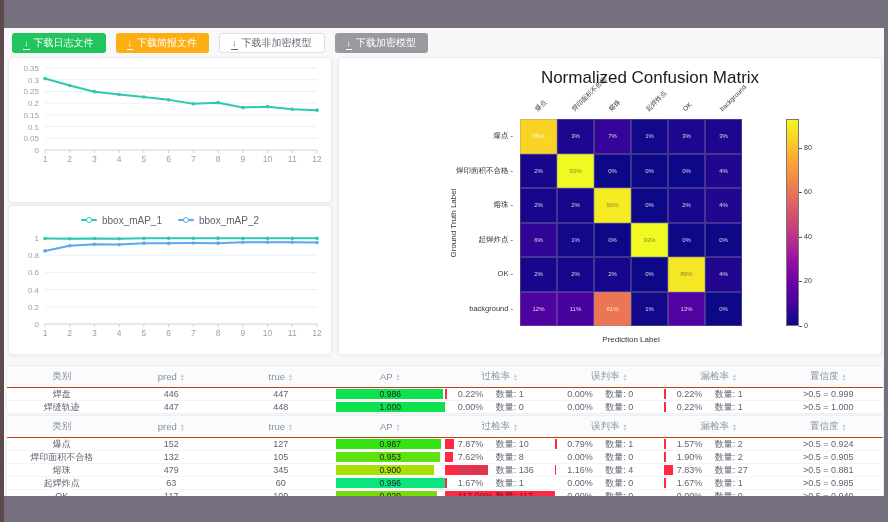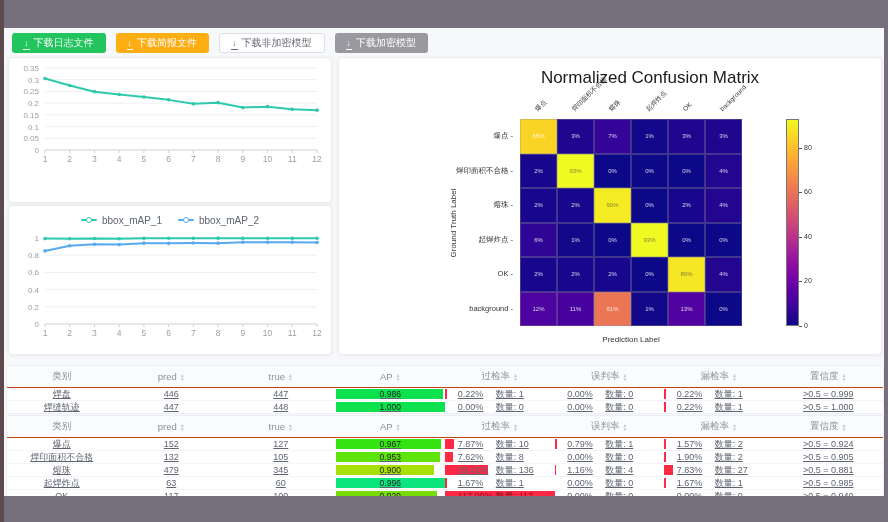--- a/index.html
+++ b/index.html
@@ -44,21 +44,21 @@
   .cb-tickline{position:absolute;width:3px;height:1px;background:#555;}
 
   
   .dtable{position:absolute;left:2px;width:876px;background:#fff;border:1px solid #ebeef5;border-radius:2px;}
   .t-head{display:flex;height:21px;background:#fafbfc;border-bottom:1px solid #c2410c;}
   .th{flex:1;display:flex;align-items:center;justify-content:center;font-size:9.5px;color:#8a9099;gap:3px;}
   .caret{display:inline-flex;flex-direction:column;font-size:5px;line-height:4px;color:#c4c8d0;cursor:pointer;}
   .t-row{display:flex;height:12px;align-items:stretch;border-bottom:1px solid #f4f5f7;background:#fff;}
   .t-row:last-child{border-bottom:none;}
   .td{flex:1;position:relative;display:flex;align-items:center;justify-content:center;
-      font-size:9px;color:#5f6470;overflow:hidden;text-decoration:underline;}
+      font-size:9px;color:#5f6470;overflow:hidden;}
   .ap-bar{position:absolute;left:0;top:1px;bottom:1px;}
   .ap-txt{position:relative;z-index:2;color:#222;font-size:8.5px;}
   .rate-bar{position:absolute;left:0;top:1px;bottom:1px;background:#ff2945;}
   .pct{min-width:38px;position:relative;z-index:2;}
   .cnt{min-width:46px;text-align:left;position:relative;z-index:2;}
 </style>
 </head>
 <body>
 
 <div class="left-strip"></div>

